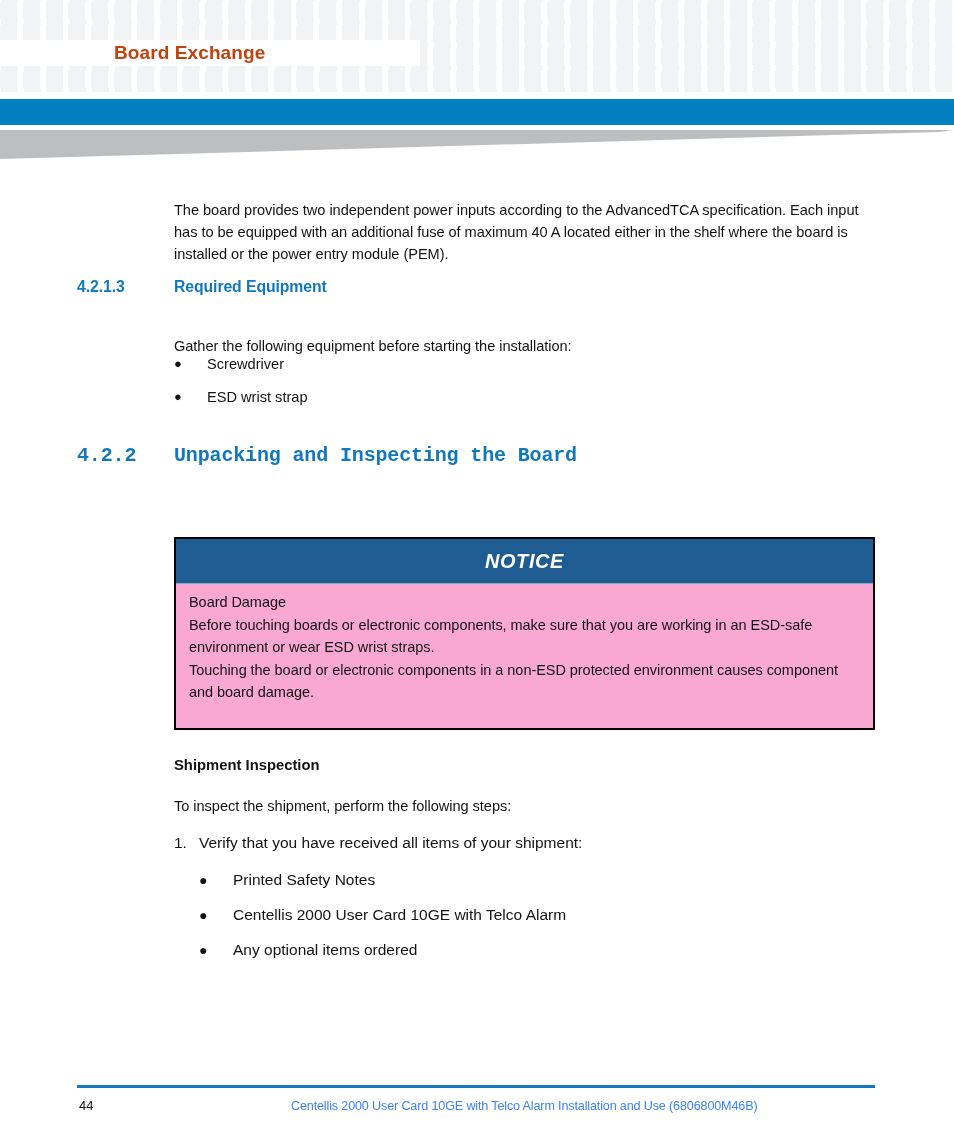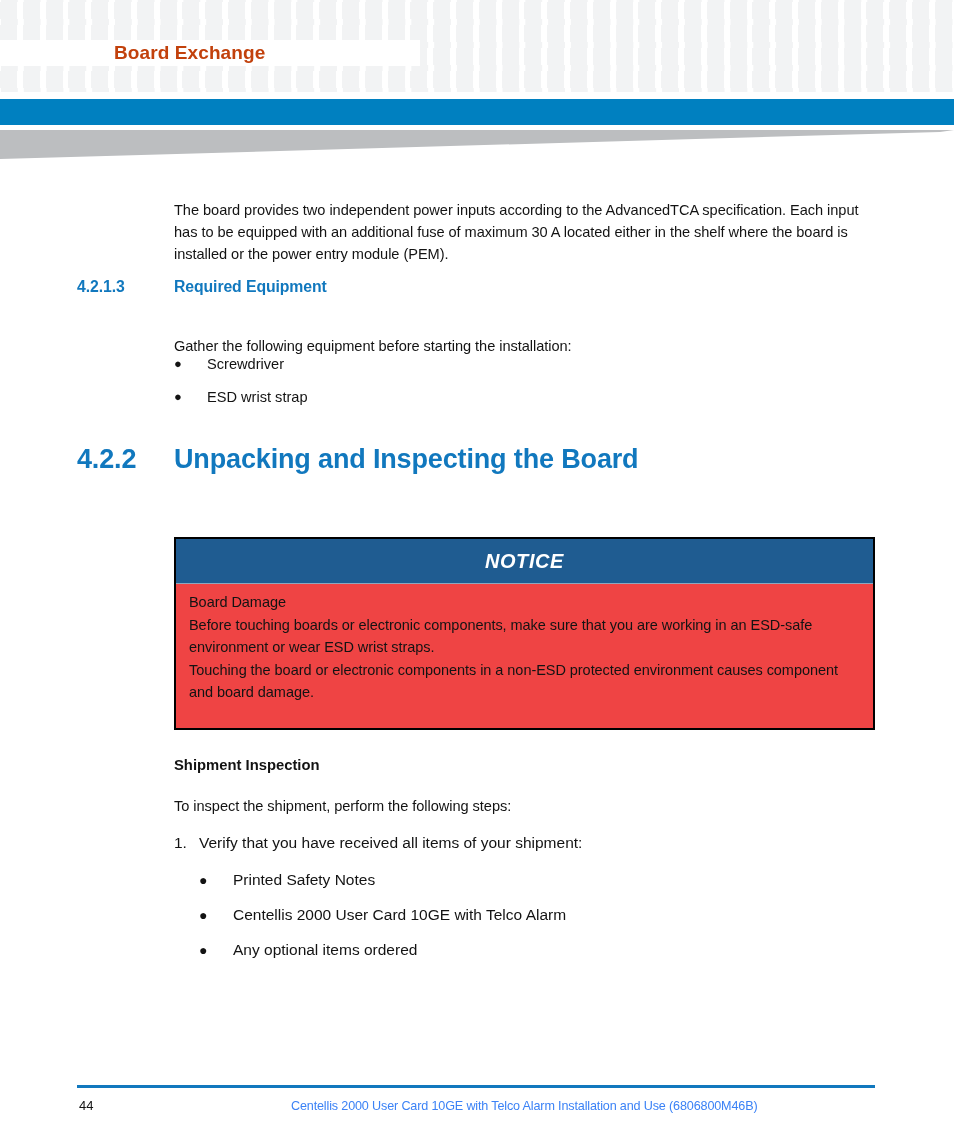--- a/index.html
+++ b/index.html
@@ -112,21 +112,21 @@
     position: absolute;
     left: 0;
     top: 0;
   }
   .sec-heading .ttl {
     position: absolute;
     top: 0;
   }
 
   .h4 { font-size: 15.8px; letter-spacing: -0.1px; }
-  .h3 { font-size: 27px; letter-spacing: -0.15px; }
+  .h3 { font-size: 20px; letter-spacing: -0.15px; font-family: Liberation Mono, monospace; }
 
   .bullet-line {
     position: absolute;
     font-size: 14.6px;
     line-height: 20px;
     color: #131313;
     white-space: nowrap;
   }
   .bullet-line .dot {
     position: absolute;
@@ -141,21 +141,21 @@
   }
 
   
   .notice-box {
     position: absolute;
     left: 174px;
     top: 537px;
     width: 701px;
     box-sizing: border-box;
     border: 2px solid #000000;
-    background: #ef4444;
+    background: #f9a8d4;
   }
   .notice-header {
     height: 44px;
     background: #1f5c91;
     display: flex;
     align-items: center;
     justify-content: center;
     border-bottom: 1px solid #8fa7bd;
   }
   .notice-header-label {
@@ -237,21 +237,21 @@
   <div class="hdr-row r4"></div>
   <div class="header-title-wrap">
     <span class="header-title">Board Exchange</span>
   </div>
 </div>
 <div class="header-blue-bar"></div>
 <div class="header-gray-wedge"></div>
 
 <div class="content">
 
-  <p class="body-para" style="left:174px; top:6px; width:702px;">The board provides two independent power inputs according to the AdvancedTCA specification. Each input has to be equipped with an additional fuse of maximum 30 A located either in the shelf where the board is installed or the power entry module (PEM).</p>
+  <p class="body-para" style="left:174px; top:6px; width:702px;">The board provides two independent power inputs according to the AdvancedTCA specification. Each input has to be equipped with an additional fuse of maximum 40 A located either in the shelf where the board is installed or the power entry module (PEM).</p>
 
   <div class="sec-heading h4" style="left:77px; top:100px; width:500px; height:22px;">
     <span class="num">4.2.1.3</span>
     <span class="ttl" style="left:97px;">Required Equipment</span>
   </div>
 
   <p class="body-para" style="left:174px; top:142px; width:640px;">Gather the following equipment before starting the installation:</p>
 
   <div class="bullet-line" style="left:174px; top:176px; width:400px; height:20px;">
     <span class="dot">●</span>

